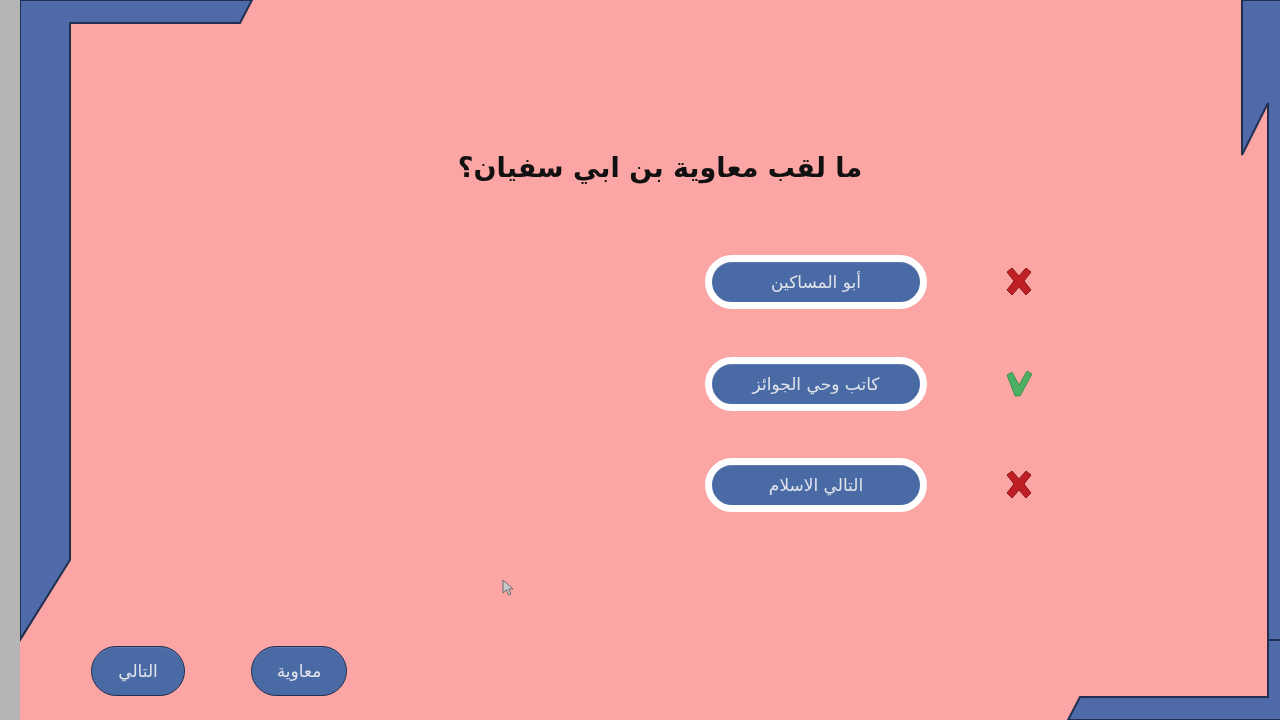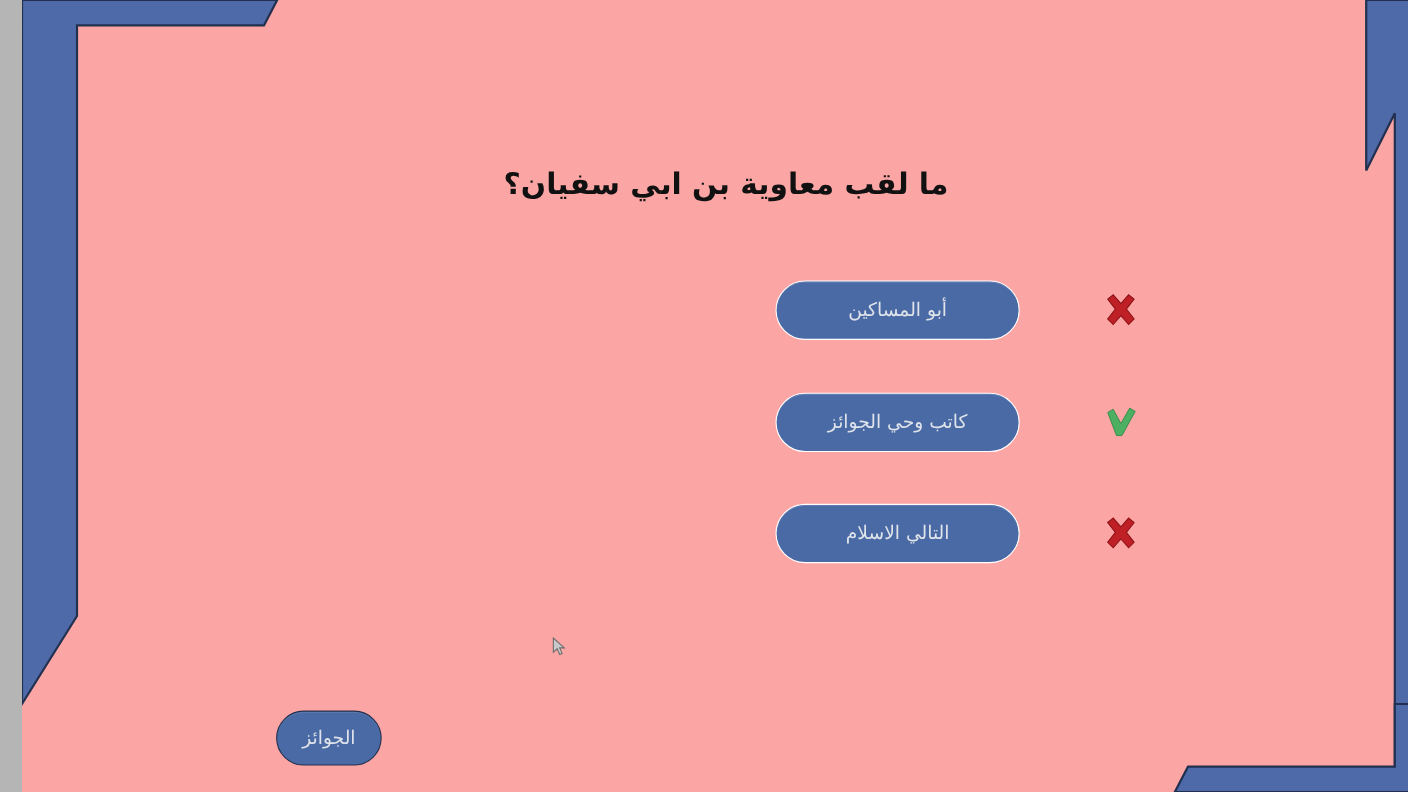--- a/index.html
+++ b/index.html
@@ -53,21 +53,21 @@
   }
   #row-0 { top: 255px; }
   #row-1 { top: 357px; }
   #row-2 { top: 458px; }
 
   .answer-btn {
     width: 222px;
     height: 100%;
     border-radius: 27px;
     background: #4a6aa5;
-    border: 1px solid #ffffff;
+    border: 7px solid #ffffff;
     box-sizing: border-box;
     display: flex;
     align-items: center;
     justify-content: center;
     color: #dfe3ea;
     font-size: 17px;
     direction: rtl;
     cursor: pointer;
     box-shadow: inset 0 1px 0 rgba(255,255,255,0.12);
     font-family: "DejaVu Sans", "Liberation Sans", sans-serif;
@@ -154,19 +154,20 @@
 
   <div class="answer-row" id="row-2">
     <div class="answer-btn">التالي الاسلام</div>
     <div class="mark">
       <svg width="34" height="34" viewBox="0 0 34 34">
         <path d="M 5,7 L 10,3 L 17,11 L 24,3 L 29,7 L 22,16 L 29,25 L 24,30 L 17,22 L 10,30 L 5,25 L 12,16 Z" fill="#bf2026" stroke="#8f1418" stroke-width="1"></path>
       </svg>
     </div>
   </div>
 
-  <div class="nav-btn" id="btn-prizes">الجوائز</div>
+  <div class="nav-btn" id="btn-next">التالي</div>
+  <div class="nav-btn" id="btn-prizes">معاوية</div>
 
   <svg id="cursor" viewBox="0 0 14 18" aria-hidden="true">
     <path d="M 1,1 L 1,14 L 4.5,10.8 L 6.8,16 L 9,15 L 6.8,10 L 11,10 Z" fill="#c9c9c9" stroke="#6b6b6b" stroke-width="1"></path>
   </svg>
 
 </div>
 
 </body></html>

